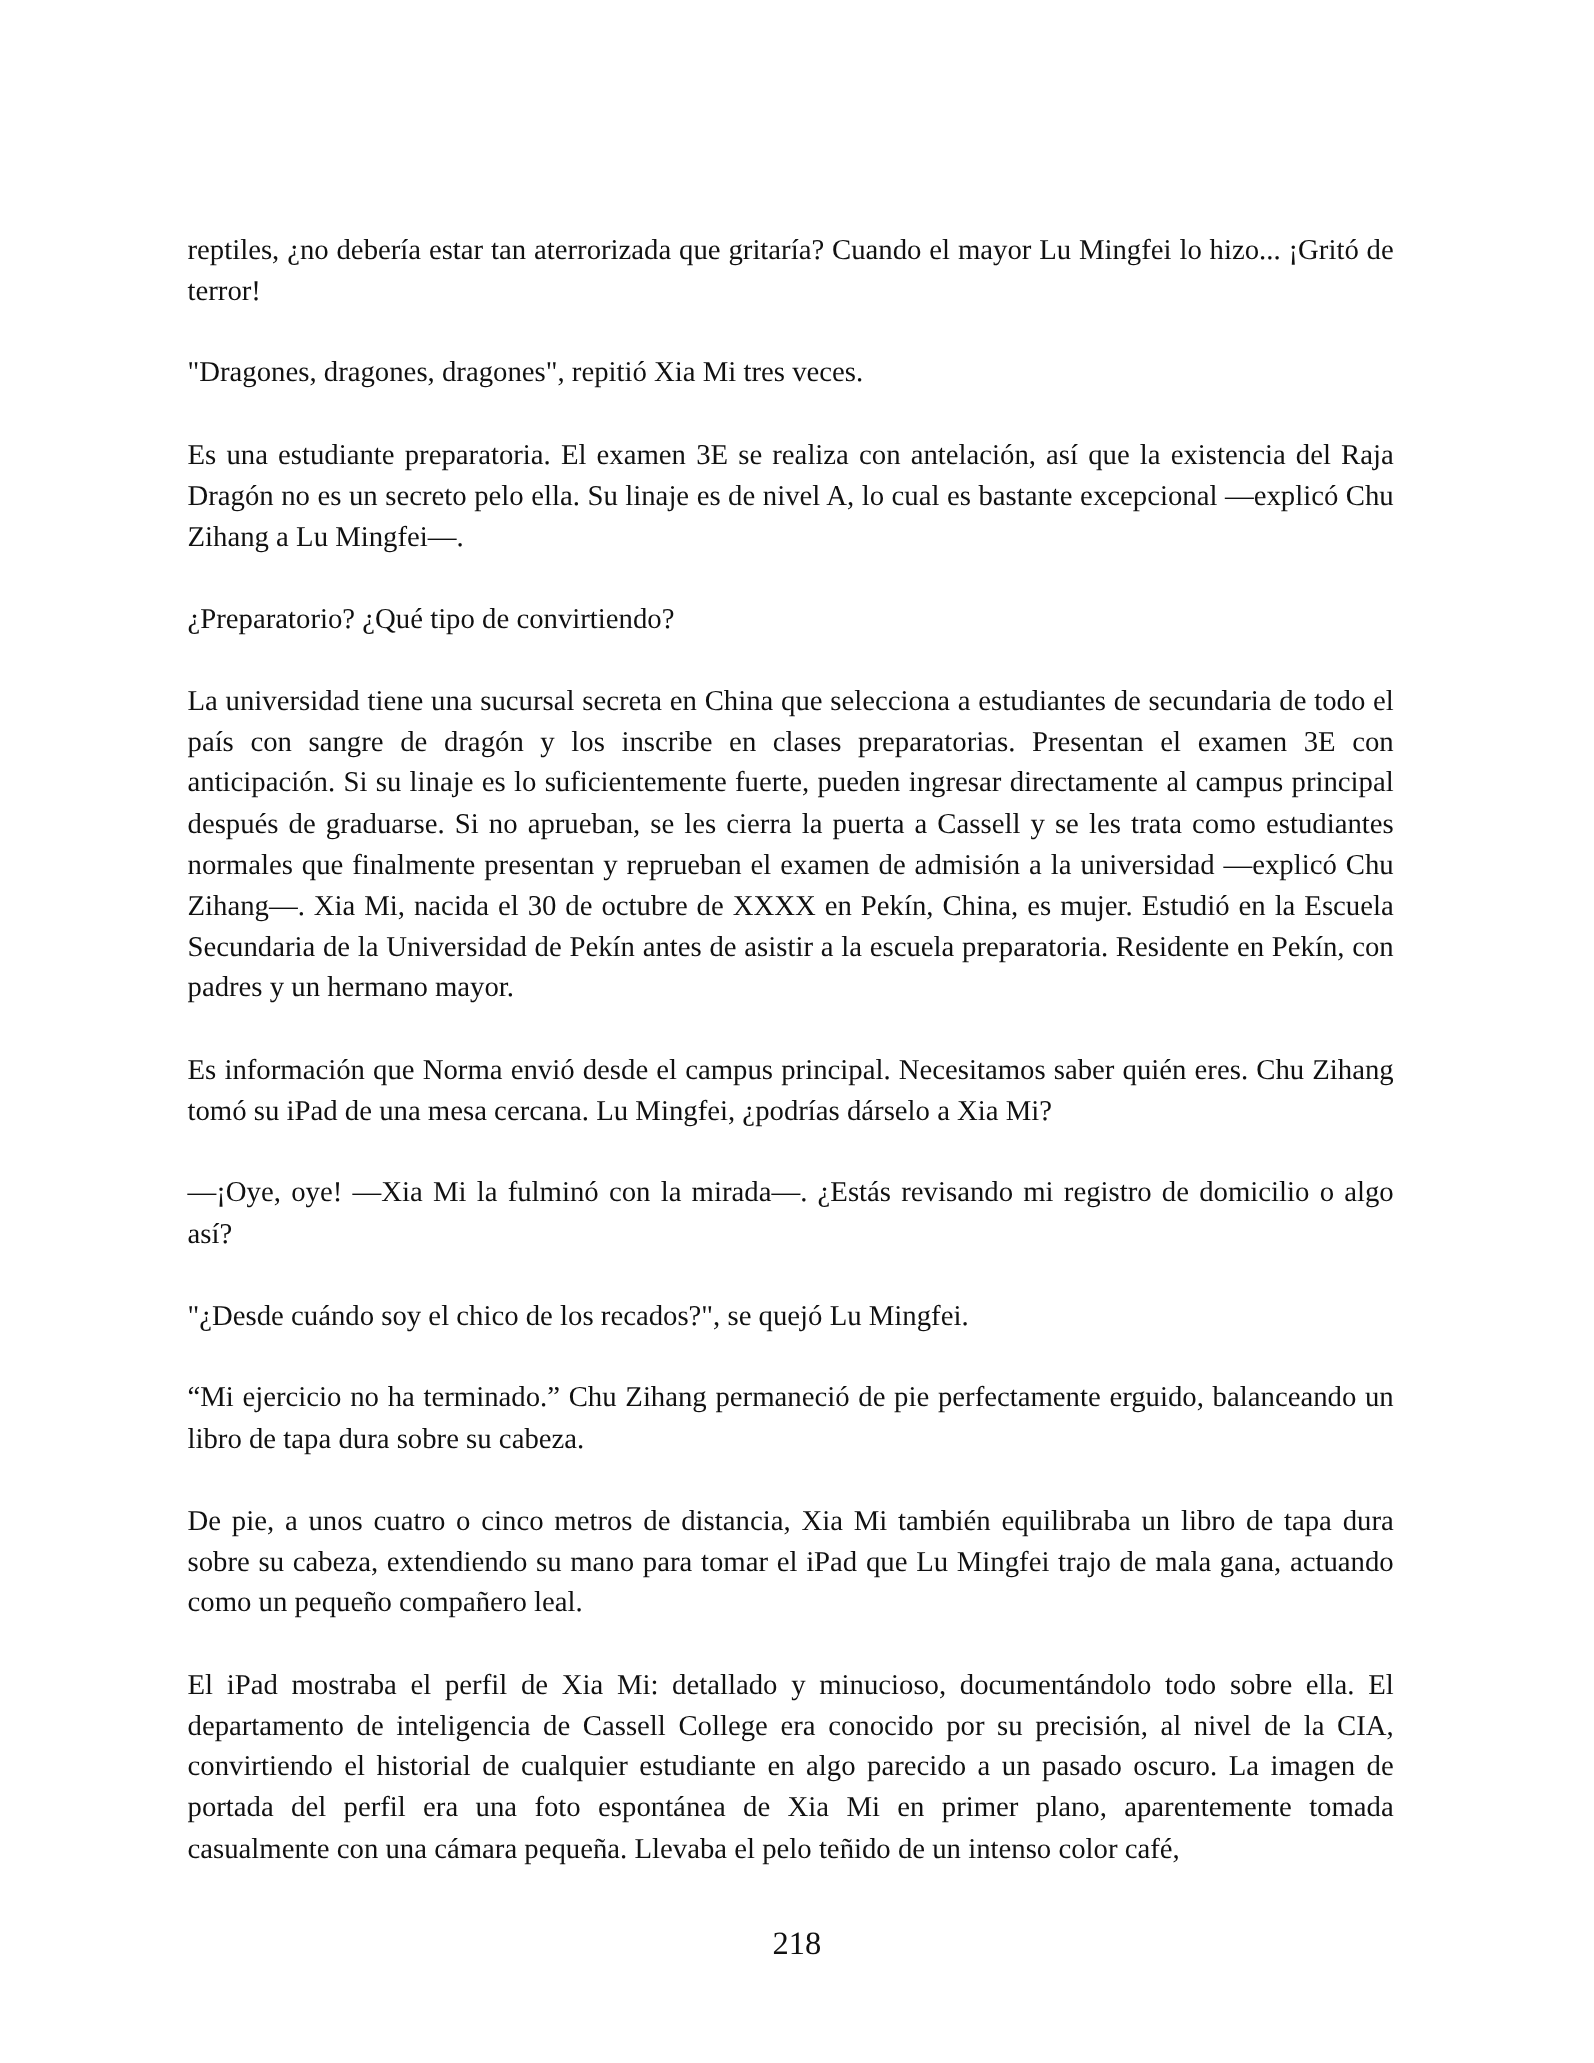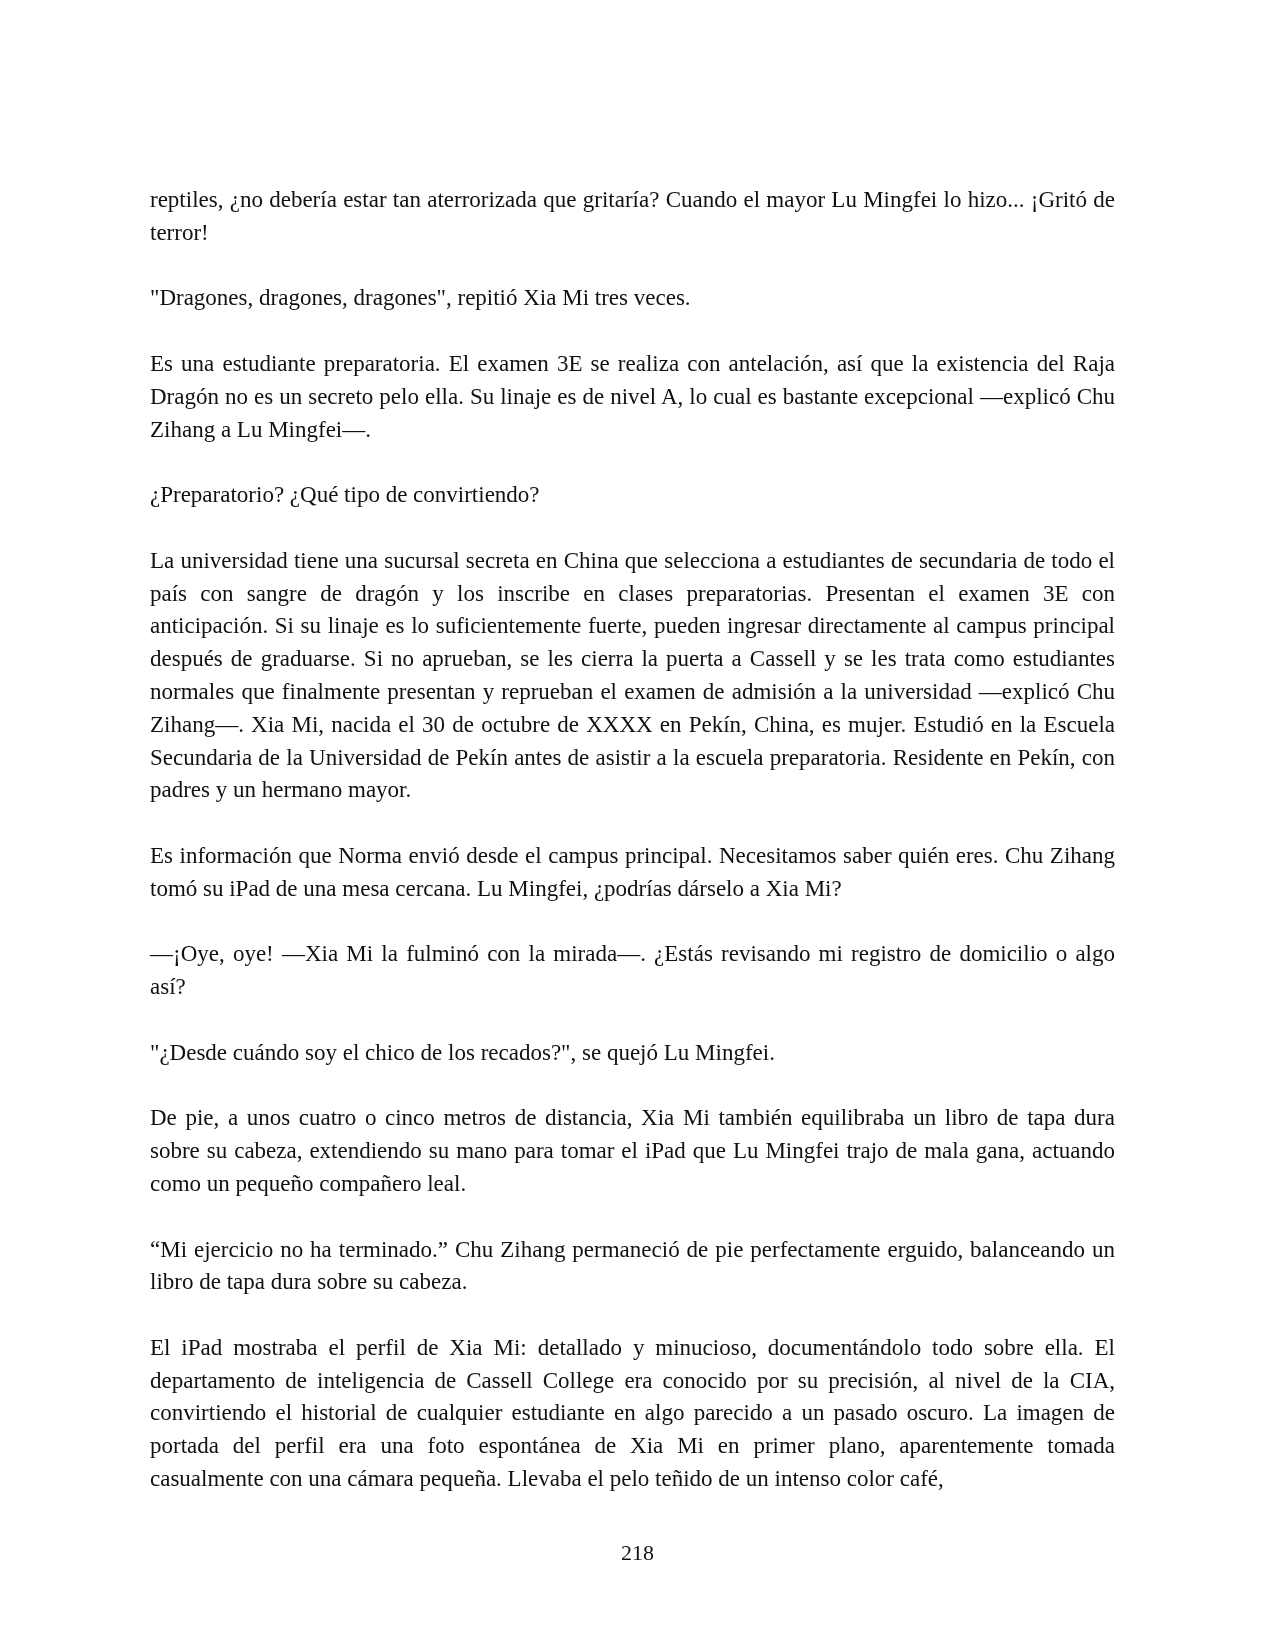--- a/index.html
+++ b/index.html
@@ -16,34 +16,34 @@
     text-align: justify;
     margin-top: 38px;
   }
   .para { margin: 0 0 32.8px 0; }
   .page-number {
     position: absolute;
     left: 0; width: 1275px;
     top: 1540px;
     text-align: center;
     font-family: "Liberation Serif", "DejaVu Serif", serif;
-    font-size: 22px;
+    font-size: 26px;
     color: #111111;
   }
 </style>
 </head>
 <body>
 
 <div class="page">
   <p class="para">reptiles, ¿no debería estar tan aterrorizada que gritaría? Cuando el mayor Lu Mingfei lo hizo... ¡Gritó de terror!</p>
   <p class="para">"Dragones, dragones, dragones", repitió Xia Mi tres veces.</p>
   <p class="para">Es una estudiante preparatoria. El examen 3E se realiza con antelación, así que la existencia del Raja Dragón no es un secreto pelo ella. Su linaje es de nivel A, lo cual es bastante excepcional —explicó Chu Zihang a Lu Mingfei—.</p>
   <p class="para">¿Preparatorio? ¿Qué tipo de convirtiendo?</p>
   <p class="para">La universidad tiene una sucursal secreta en China que selecciona a estudiantes de secundaria de todo el país con sangre de dragón y los inscribe en clases preparatorias. Presentan el examen 3E con anticipación. Si su linaje es lo suficientemente fuerte, pueden ingresar directamente al campus principal después de graduarse. Si no aprueban, se les cierra la puerta a Cassell y se les trata como estudiantes normales que finalmente presentan y reprueban el examen de admisión a la universidad —explicó Chu Zihang—. Xia Mi, nacida el 30 de octubre de XXXX en Pekín, China, es mujer. Estudió en la Escuela Secundaria de la Universidad de Pekín antes de asistir a la escuela preparatoria. Residente en Pekín, con padres y un hermano mayor.</p>
   <p class="para">Es información que Norma envió desde el campus principal. Necesitamos saber quién eres. Chu Zihang tomó su iPad de una mesa cercana. Lu Mingfei, ¿podrías dárselo a Xia Mi?</p>
   <p class="para">—¡Oye, oye! —Xia Mi la fulminó con la mirada—. ¿Estás revisando mi registro de domicilio o algo así?</p>
   <p class="para">"¿Desde cuándo soy el chico de los recados?", se quejó Lu Mingfei.</p>
+  <p class="para">“Mi ejercicio no ha terminado.” Chu Zihang permaneció de pie perfectamente erguido, balanceando un libro de tapa dura sobre su cabeza.</p>
   <p class="para">De pie, a unos cuatro o cinco metros de distancia, Xia Mi también equilibraba un libro de tapa dura sobre su cabeza, extendiendo su mano para tomar el iPad que Lu Mingfei trajo de mala gana, actuando como un pequeño compañero leal.</p>
-  <p class="para">“Mi ejercicio no ha terminado.” Chu Zihang permaneció de pie perfectamente erguido, balanceando un libro de tapa dura sobre su cabeza.</p>
   <p class="para">El iPad mostraba el perfil de Xia Mi: detallado y minucioso, documentándolo todo sobre ella. El departamento de inteligencia de Cassell College era conocido por su precisión, al nivel de la CIA, convirtiendo el historial de cualquier estudiante en algo parecido a un pasado oscuro. La imagen de portada del perfil era una foto espontánea de Xia Mi en primer plano, aparentemente tomada casualmente con una cámara pequeña. Llevaba el pelo teñido de un intenso color café,</p>
 </div>
 
 <div class="page-number">218</div>
 
 </body></html>

